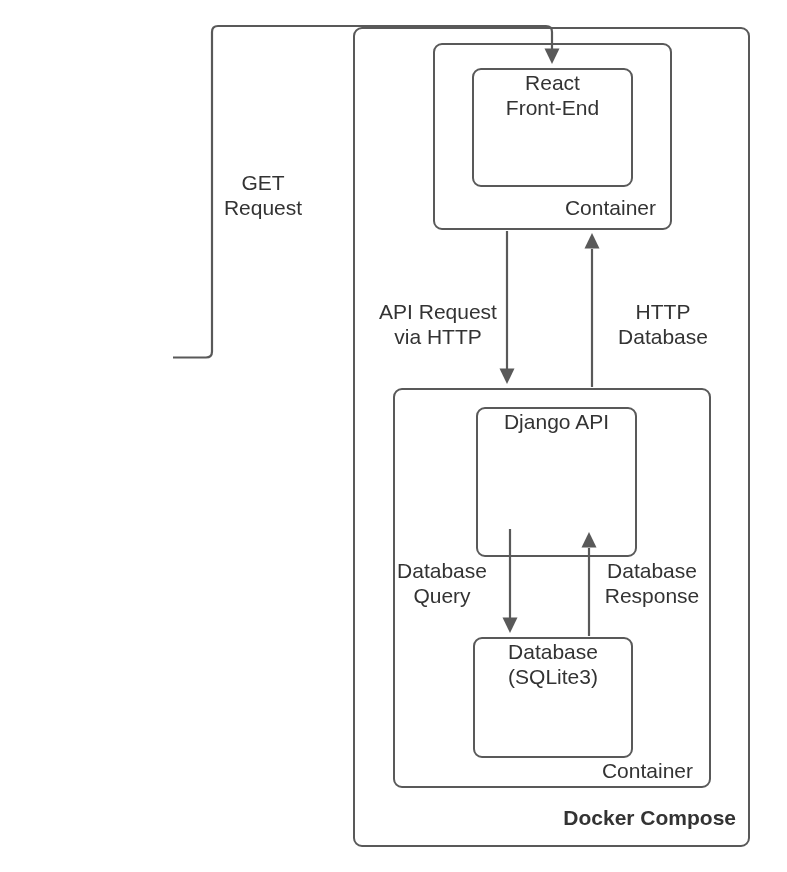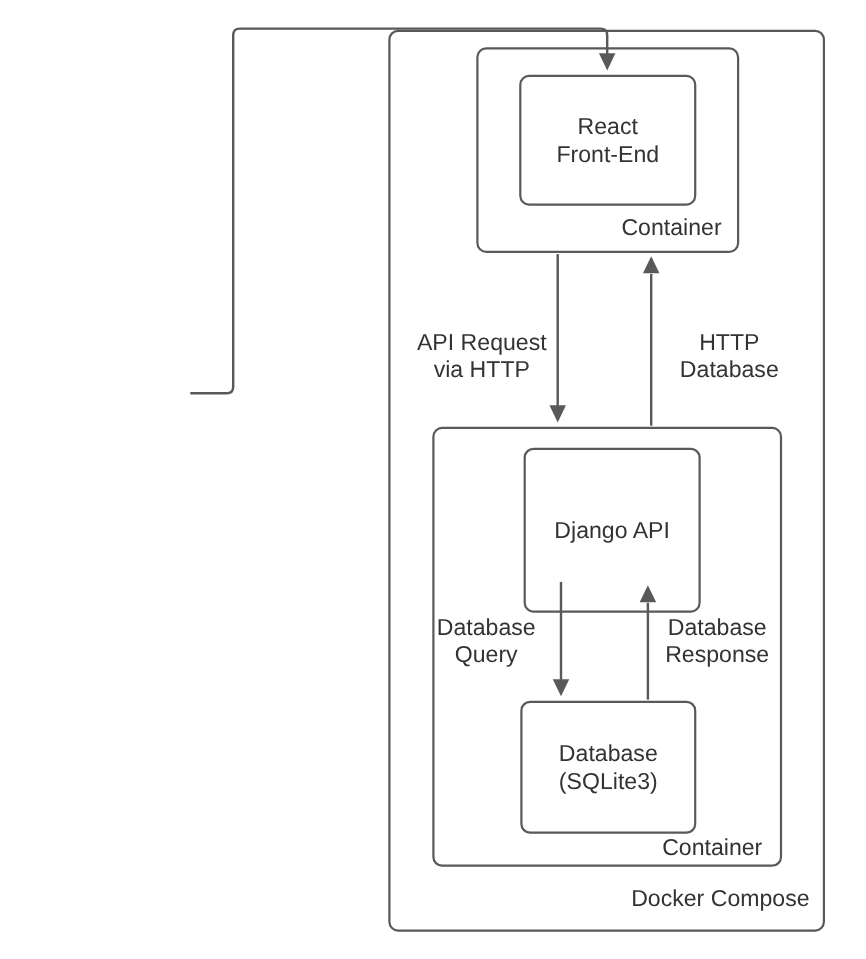--- a/index.html
+++ b/index.html
@@ -14,21 +14,21 @@
     overflow: hidden;
   }
   .box {
     position: absolute;
     border: 2px solid #595959;
     border-radius: 9px;
     background: #ffffff;
   }
   .node {
     display: flex;
-    align-items: center;
+    align-items: flex-start;
     justify-content: center;
     text-align: center;
   }
   .lbl {
     white-space: pre-line;
     font-size: 21px;
     line-height: 25px;
   }
   .corner-lbl {
     position: absolute;
@@ -52,21 +52,21 @@
   }
   svg.overlay path { stroke: #595959; stroke-width: 2.2; fill: none; }
   svg.overlay polygon { fill: #595959; stroke: none; }
 </style>
 </head>
 <body>
 
 <div class="canvas">
 
   <div class="box" style="left:353px; top:27px; width:397px; height:820px;">
-    <span class="corner-lbl" style="right:12px; bottom:15px;">Docker Compose</span>
+    <span class="corner-lbl" style="right:12px; bottom:15px;font-weight:bold;">Docker Compose</span>
   </div>
 
   <div class="box" style="left:433px; top:43px; width:239px; height:187px;">
     <span class="corner-lbl" style="right:14px; bottom:8px;">Container</span>
   </div>
 
   <div class="box" style="left:393px; top:388px; width:318px; height:400px;">
     <span class="corner-lbl" style="right:16px; bottom:3px;">Container</span>
   </div>
 
@@ -78,20 +78,22 @@
 
   <div class="box node" style="left:476px; top:407px; width:161px; height:150px;">
     <span class="lbl">Django API</span>
   </div>
 
   <div class="box node" style="left:473px; top:637px; width:160px; height:121px;">
     <span class="lbl">Database
 (SQLite3)</span>
   </div>
 
+  <div class="edge-lbl" style="left:183px; top:170px; width:160px;">GET
+Request</div>
 
   <div class="edge-lbl" style="left:358px; top:299px; width:160px;">API Request
 via HTTP</div>
 
   <div class="edge-lbl" style="left:583px; top:299px; width:160px;">HTTP
 Database</div>
 
   <div class="edge-lbl" style="left:362px; top:558px; width:160px;">Database
 Query</div>
 

